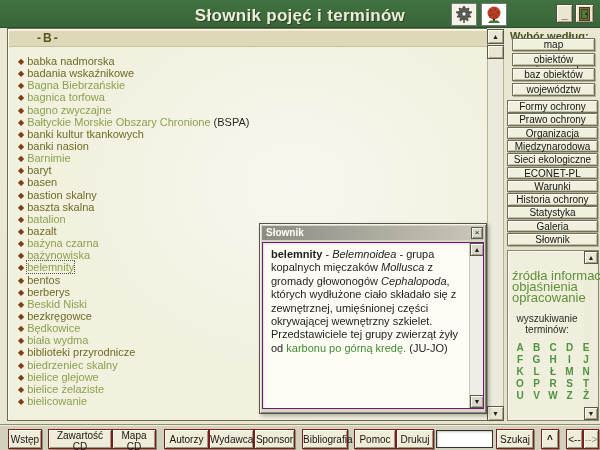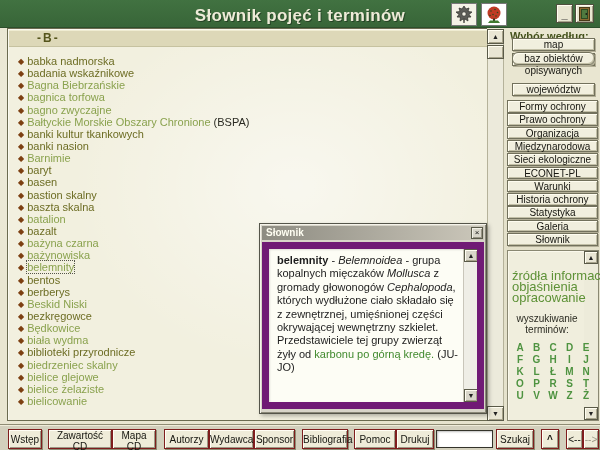--- a/index.html
+++ b/index.html
@@ -88,21 +88,21 @@
     box-shadow:inset 1px 1px 0 #f5f3ea, inset -1px -1px 0 #8a8878, 2px 2px 4px rgba(0,0,0,.28); }
   .popup-titlebar { position:relative; height:14px;
     background:linear-gradient(to right,#8e8c82,#cbc7ba); }
   .popup-title { font-size:10px; font-weight:bold; color:#fffef2; line-height:14px;
     padding-left:4px; }
   .popup-close { position:absolute; right:1px; top:1px; width:12px; height:12px;
     background:#d9d6ca; border:1px solid #5a5a4a;
     box-shadow:inset 1px 1px 0 #f2f0e6, inset -1px -1px 0 #979384;
     font-size:8px; line-height:10px; text-align:center; color:#111; cursor:pointer; padding:0; }
   .popup-body { position:relative; margin-top:2px; height:167px; background:#fdfdf5;
-    border:7px solid #701a75; box-shadow:inset 1px 1px 2px rgba(0,0,0,.12); overflow:hidden;text-decoration:underline; }
+    border:1px solid #701a75; box-shadow:inset 1px 1px 2px rgba(0,0,0,.12); overflow:hidden;text-decoration:underline; }
   .popup-text { position:absolute; left:0; top:0; right:15px; padding:5px 2px 5px 8px;
     font-size:11px; line-height:13.4px; color:#1d1d1d; }
   .popup-text .b { font-weight:bold; }
   .popup-text .i { font-style:italic; }
   .popup-text .lnk { color:#418a2e; cursor:pointer; }
   .popup-sb { position:absolute; right:0; top:0; width:14px; height:100%; background:#efeee6;
     border-left:1px solid #c9c6ba; }
   .popup-sb .up   { left:0; top:0; width:14px; height:13px; background:#d9d6ca; }
   .popup-sb .down { left:0; bottom:0; width:14px; height:13px; background:#d9d6ca; }
   
@@ -196,21 +196,21 @@
     <button class="sb-btn up">▲</button>
     <div class="thumb"></div>
     <button class="sb-btn down">▼</button>
   </div>
 
   <div class="sidebar">
     <div class="sidebar-label">Wybór według:</div>
     <div id="sidebar-group1">
         <button class="side-btn g1" style="top: 10px;">map</button>
         <button class="side-btn g1" style="top: 25px;">obiektów opisywanych</button>
-        <button class="side-btn g1" style="top: 24px; border-radius: 6px;">baz obiektów</button>
+        <button class="side-btn g1" style="top: 40px;">baz obiektów</button>
         <button class="side-btn g1" style="top: 55px;">województw</button>
       </div>
     <div id="sidebar-group2">
         <button class="side-btn g2" style="top: 72px;">Formy ochrony</button>
         <button class="side-btn g2" style="top: 85.3px;">Prawo ochrony przyr.</button>
         <button class="side-btn g2" style="top: 98.6px;">Organizacja ochrony</button>
         <button class="side-btn g2" style="top: 111.9px;">Międzynarodowa ochr.</button>
         <button class="side-btn g2" style="top: 125.2px;">Sieci ekologiczne</button>
         <button class="side-btn g2" style="top: 138.5px;">ECONET-PL</button>
         <button class="side-btn g2" style="top: 151.8px;">Warunki przyrodnicze</button>

